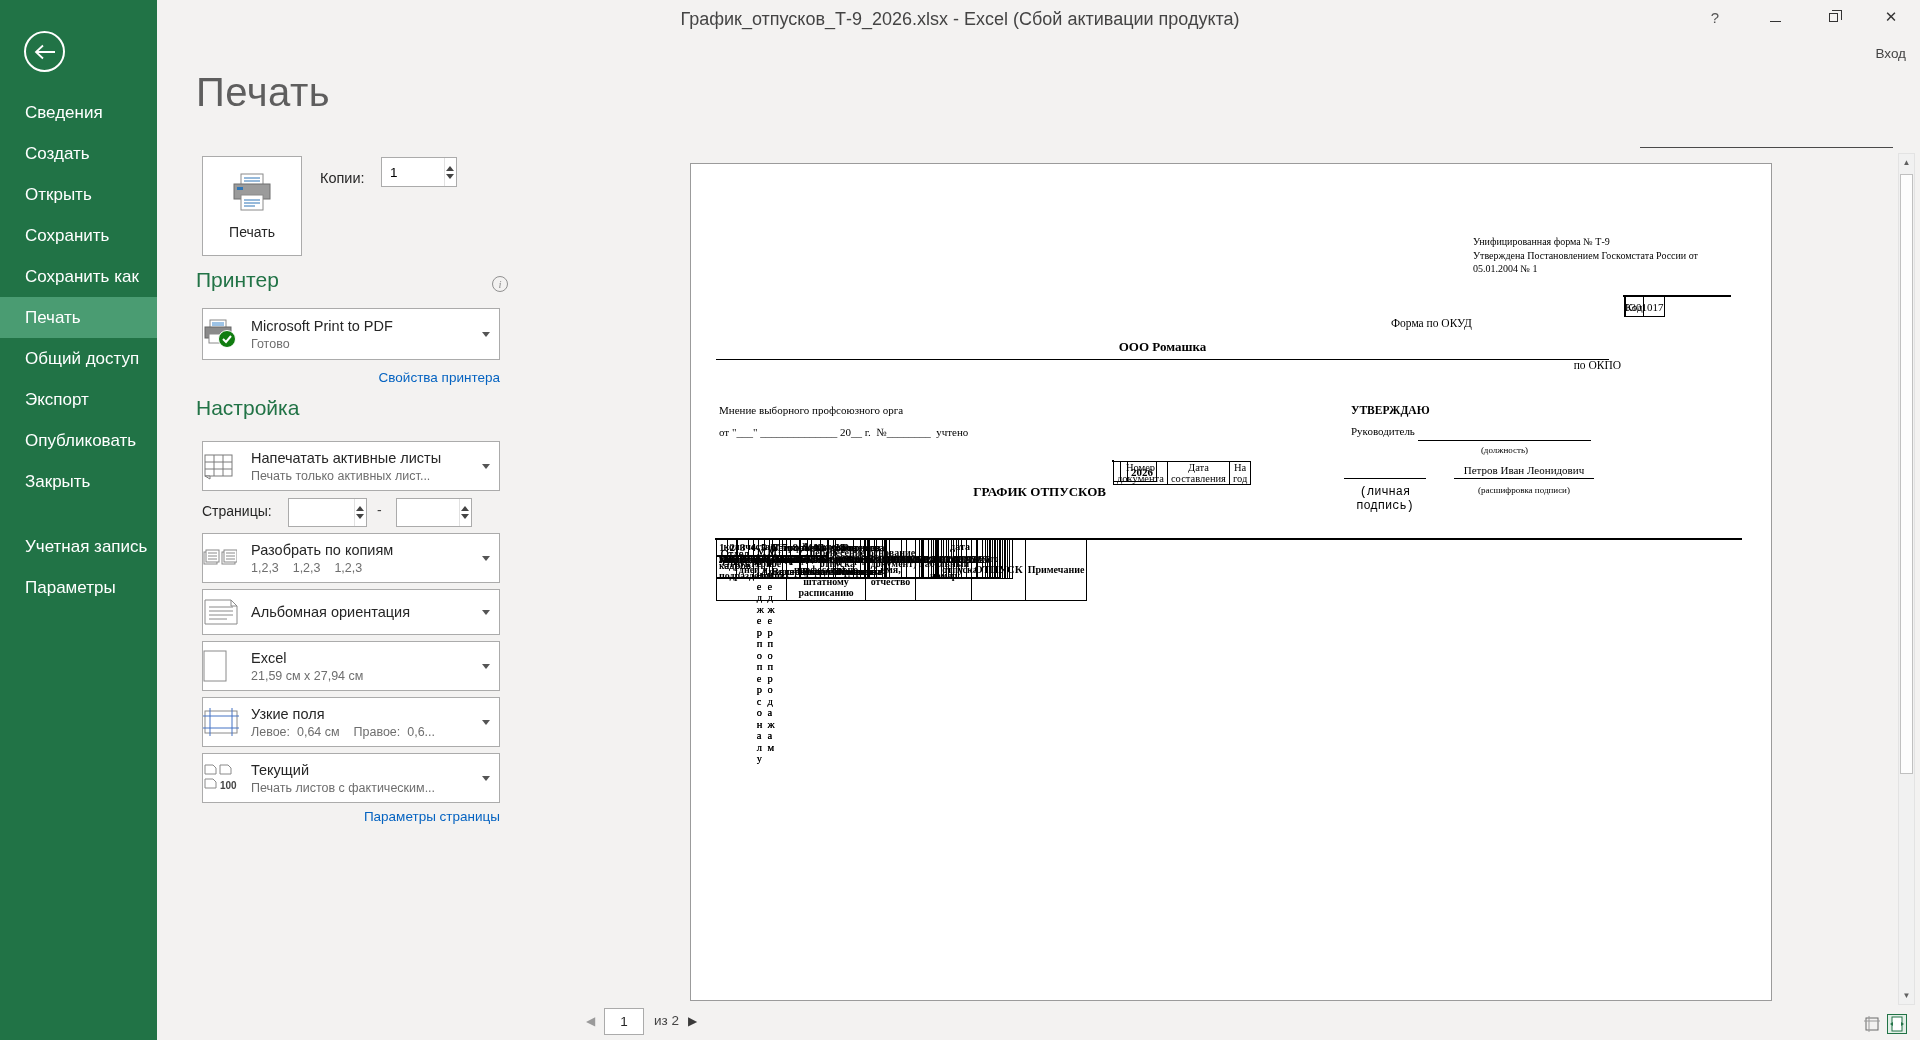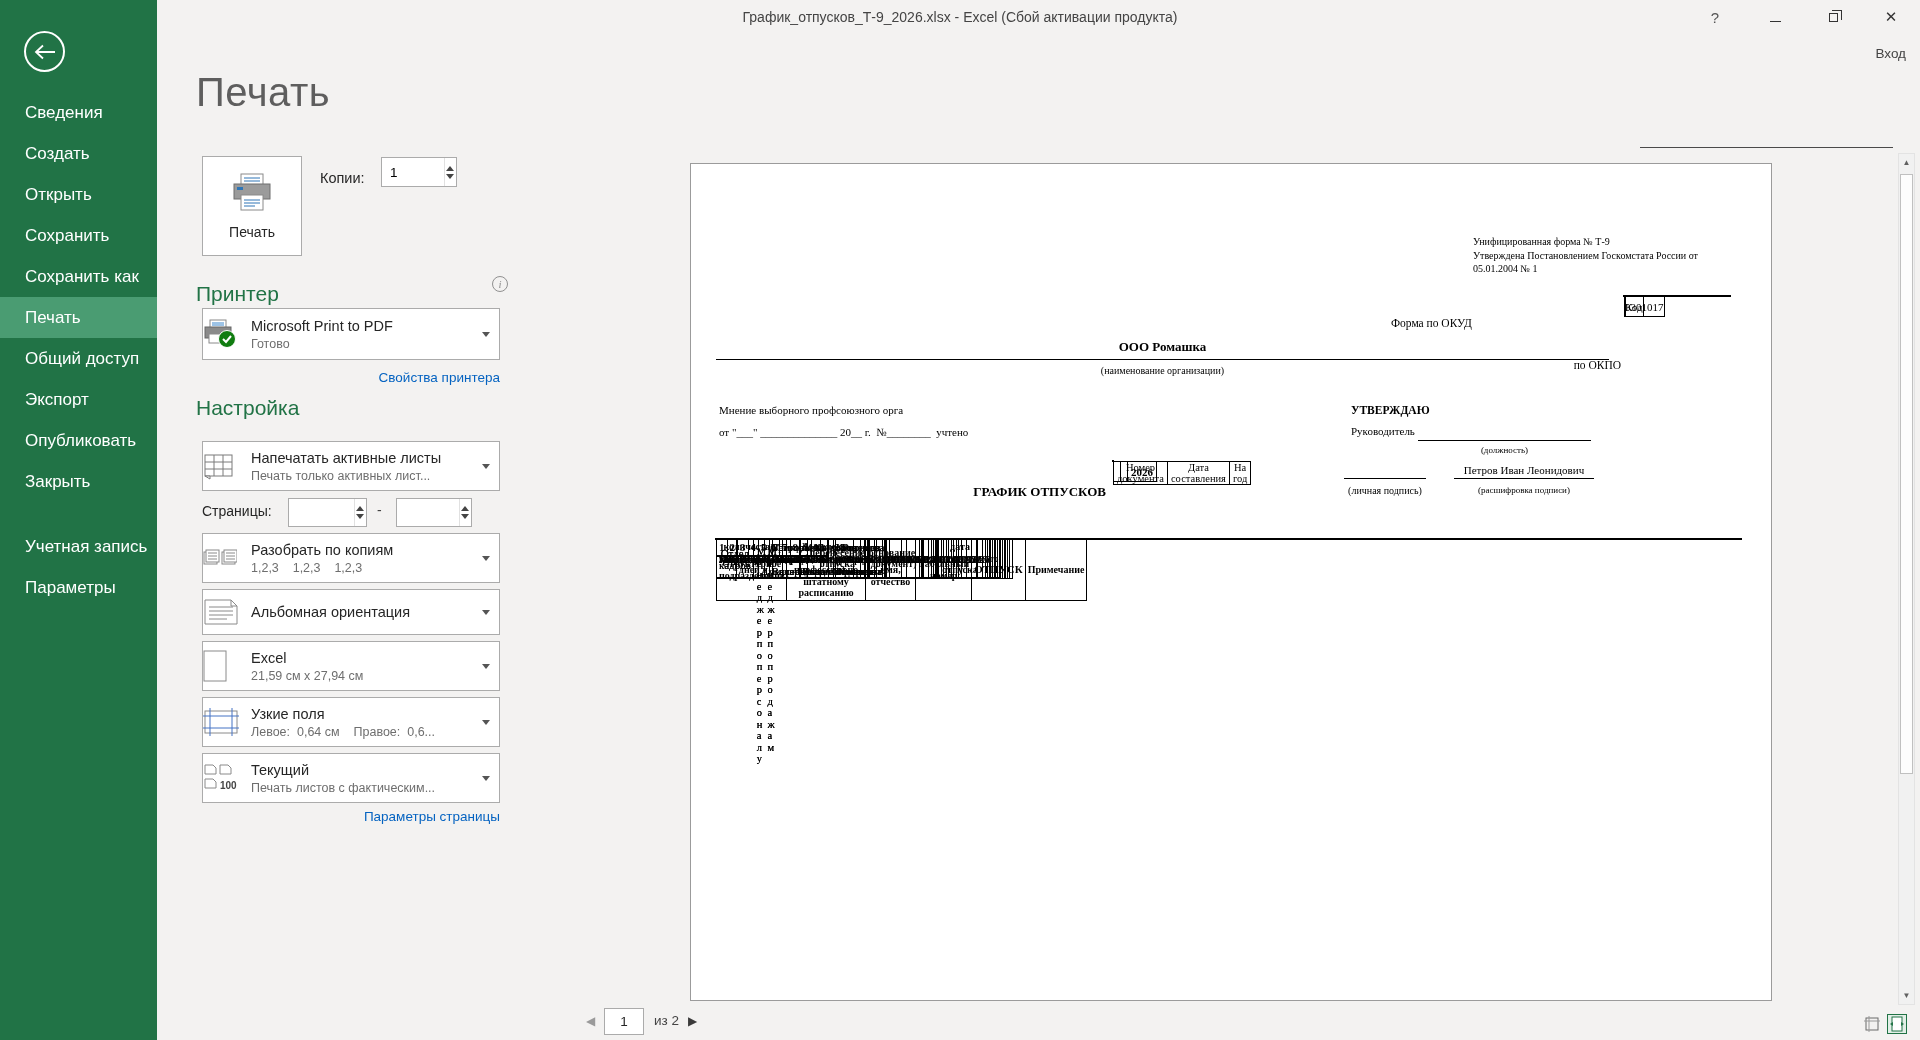--- a/index.html
+++ b/index.html
@@ -9,21 +9,21 @@
   
   .sidebar { position:absolute; left:0; top:0; width:157px; height:1040px; background:#217346; z-index:5; }
   .back-btn { position:absolute; left:24px; top:31px; width:41px; height:41px; border:2px solid #fff; border-radius:50%; display:flex; align-items:center; justify-content:center; cursor:pointer; }
   .menu { position:absolute; top:92px; left:0; width:100%; }
   .menu-item { height:41px; line-height:41px; padding-left:25px; color:#fff; font-size:17px; cursor:pointer; white-space:nowrap; }
   .menu-item.selected { background:#4a9c72; }
   .menu-item.group2 { margin-top:24px; }
   .menu-item.group2 + .menu-item { margin-top:0; }
 
   
-  .titlebar-title { position:absolute; left:157px; right:157px; top:9px; text-align:center; font-size:14px; color:#444; }
+  .titlebar-title { position:absolute; left:157px; right:157px; top:9px; text-align:center; font-size:18px; color:#444; }
   .win-btn { position:absolute; top:6px; width:30px; height:22px; display:flex; align-items:center; justify-content:center; font-size:14px; color:#333; cursor:pointer; }
   .wb-help { left:1700px; font-size:15px; color:#555; }
   .wb-min  { left:1760px; }
   .wb-min span { display:block; width:11px; border-bottom:1px solid #333; margin-top:9px; }
   .wb-max  { left:1818px; }
   .wb-max span { display:block; width:9px; height:9px; border:1px solid #333; position:relative; background:#f3f2f1; }
   .wb-max span::before { content:""; position:absolute; left:2px; top:-4px; width:9px; height:9px; border:1px solid #333; border-bottom:none; border-left:none; }
   .wb-close{ left:1876px; font-size:15px; }
   .sign-in { position:absolute; top:46px; right:14px; font-size:13.5px; color:#444; cursor:pointer; }
 
@@ -34,21 +34,21 @@
   .copies-label { position:absolute; left:320px; top:170px; font-size:14.5px; color:#262626; }
   .spinbox { position:absolute; background:#fff; border:1px solid #ababab; display:flex; }
   .spinbox input { border:none; outline:none; width:100%; font-size:13.5px; padding-left:8px; font-family:"Liberation Sans", sans-serif; background:transparent; }
   .spin-arrows { width:15px; display:flex; flex-direction:column; align-items:center; justify-content:center; gap:3px; border-left:1px solid #e1e1e1; cursor:pointer; }
   .spin-arrows i { border-left:4px solid transparent; border-right:4px solid transparent; display:block; }
   .spin-arrows .up   { border-bottom:5px solid #444; }
   .spin-arrows .down { border-top:5px solid #444; }
   .sb-copies { left:381px; top:157px; width:76px; height:30px; }
 
   .sec-head { position:absolute; left:196px; font-size:21px; color:#217346; }
-  .sec-printer { top:268px;margin-top:14px; }
+  .sec-printer { top:268px; }
   .sec-settings { top:396px; }
   .info-icon { position:absolute; left:492px; top:276px; width:16px; height:16px; border:1px solid #909090; border-radius:50%; color:#909090; font-size:11px; font-family:"Liberation Serif", serif; font-style:italic; display:flex; align-items:center; justify-content:center; cursor:pointer; }
 
   .combo { position:absolute; left:202px; width:298px; background:#fff; border:1px solid #ababab; display:flex; align-items:center; cursor:pointer; }
   .combo .chev { position:absolute; right:9px; top:50%; margin-top:-2px; border-left:4.5px solid transparent; border-right:4.5px solid transparent; border-top:5px solid #555; }
   .dd-icon { width:48px; display:flex; align-items:center; justify-content:flex-start; flex-shrink:0; }
   .dd-text { display:flex; flex-direction:column; gap:3px; padding-right:18px; overflow:hidden; }
   .dd-title { font-size:14.5px; color:#262626; white-space:nowrap; }
   .dd-sub { font-size:12.5px; color:#6e6e6e; white-space:pre; }
   .printer-combo { top:308px; height:52px; }
@@ -83,21 +83,21 @@
   .org-line { left:25px; top:195px; width:893px; border-bottom:1px solid #000; height:1px; }
   .org-caption { left:25px; top:201px; width:893px; text-align:center; font-size:10px; }
   .union1 { left:28px; top:240px; font-size:11px; }
   .union2 { left:28px; top:262px; font-size:11px; white-space:pre; }
   .app-title { left:660px; top:240px; font-weight:bold; font-size:11.5px; }
   .app-role { left:660px; top:261px; font-size:11px; }
   .role-line { left:727px; top:276px; width:173px; border-bottom:1px solid #000; height:1px; }
   .role-caption { left:727px; top:281px; width:173px; text-align:center; font-size:9px; }
   .sign-line { left:653px; top:314px; width:82px; border-bottom:1px solid #000; height:1px; }
   .app-name { left:763px; top:300px; width:140px; text-align:center; font-size:11px; border-bottom:1px solid #000; padding-bottom:2px; }
-  .sign-caption { left:645px; top:321px; width:98px; text-align:center; font-size:10px; }
+  .sign-caption { left:645px; top:321px; width:98px; text-align:center; font-size:12px;font-family:Liberation Mono, monospace; }
   .name-caption { left:758px; top:321px; width:150px; text-align:center; font-size:9px; }
   .doc-title { left:230px; top:320px; width:185px; text-align:right; font-weight:bold; font-size:13px; }
   .doc-info { left:422px; top:297px; border-collapse:collapse; }
   .doc-info td { position:static; border:1px solid #000; height:20px; text-align:center; font-size:10.5px; padding:0 3px; }
   .doc-info .yr { font-weight:bold; font-size:11px; }
   .doc-info tr td { outline:none; }
   .doc-info, .kod-box { outline:1px solid #000; }
 
   .vac-table { left:25px; top:375px; width:1025px; border-collapse:collapse; table-layout:fixed; }
   .vac-table td { position:static; border:1px solid #000; text-align:center; vertical-align:middle; padding:1px 2px; word-wrap:break-word; }
@@ -360,21 +360,20 @@
     <tr>
           <td></td>
         </tr>
   </tbody>
     </table>
   <div class="okud-label">Форма по ОКУД</div>
   <div class="okpo-label">по ОКПО</div>
 
   <div class="org-name">ООО Ромашка</div>
   <div class="org-line"></div>
-  <div class="org-caption">(наименование организации)</div>
 
   <div class="union1">Мнение выборного профсоюзного орга</div>
   <div class="union2">от "___" ______________ 20__ г.  №________  учтено</div>
 
   <div class="app-title">УТВЕРЖДАЮ</div>
   <div class="app-role">Руководитель</div>
   <div class="role-line"></div>
   <div class="role-caption">(должность)</div>
   <div class="sign-line"></div>
   <div class="app-name">Петров Иван Леонидович</div>

